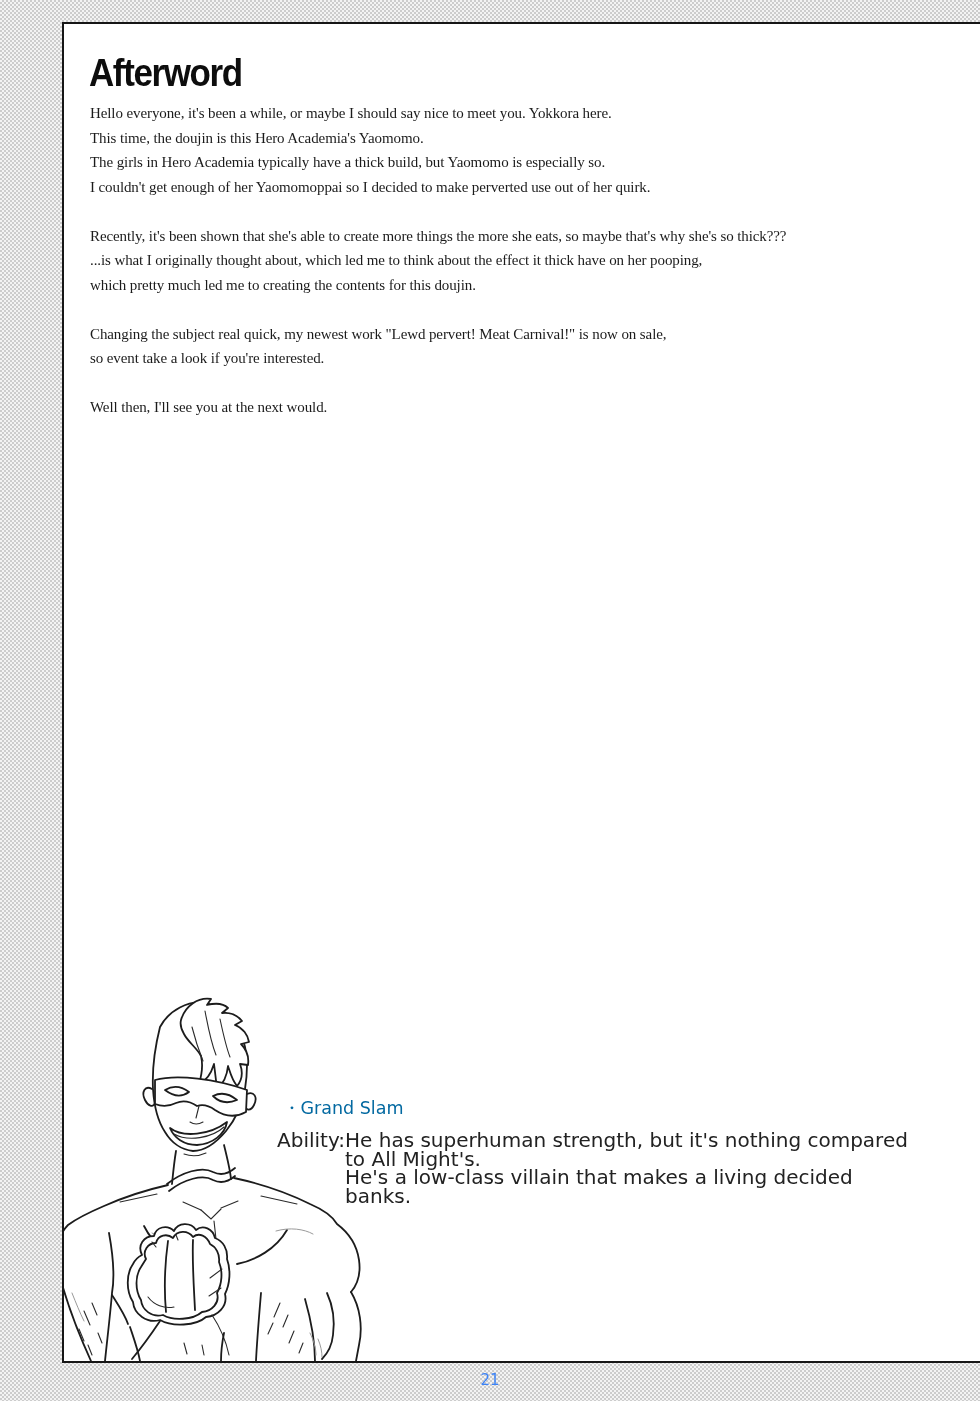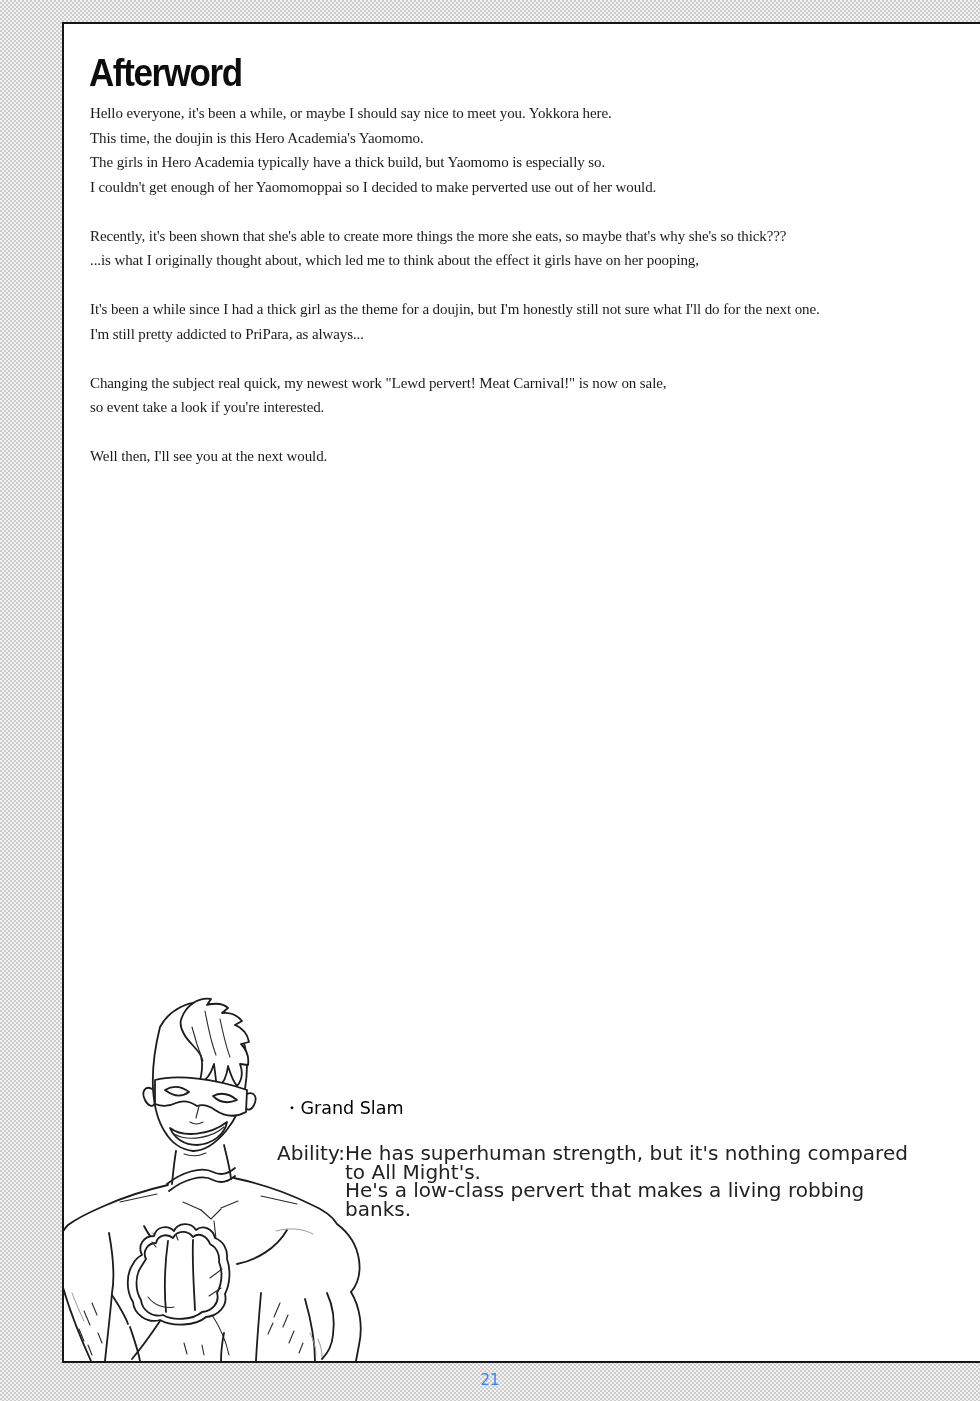--- a/index.html
+++ b/index.html
@@ -26,21 +26,21 @@
   }
   .para { margin-bottom:24.5px; }
   .line { white-space:nowrap; }
   .illustration {
     position:absolute; left:0; bottom:0; width:328px; height:368px;
   }
   .char-info {
     position:absolute; left:219px; top:1072px; width:640px;
     font-family:"DejaVu Sans", sans-serif; color:#222;
   }
-  .char-name { font-size:17.5px; margin-bottom:24px; color:#000000; }
+  .char-name { font-size:17.5px; margin-bottom:11px; color:#0369a1; }
   .ability-row { display:flex; font-size:20px; line-height:18.5px; margin-left:-6px; }
   .ability-label { white-space:nowrap; }
   .page-number {
     position:absolute; left:0; top:1371px; width:980px; text-align:center;
     font-family:"DejaVu Sans", sans-serif; font-size:15px; color:#3b82f6;
   }
   svg .ink { fill:none; stroke:#1c1c1c; stroke-width:1.8; stroke-linecap:round; stroke-linejoin:round; }
   svg .thin { fill:none; stroke:#2a2a2a; stroke-width:1.1; stroke-linecap:round; }
   svg .soft { fill:none; stroke:#9a9a9a; stroke-width:1; stroke-linecap:round; }
   svg .paper { fill:#ffffff; stroke:#1c1c1c; stroke-width:1.8; stroke-linejoin:round; }
@@ -50,29 +50,26 @@
 
 <div class="page">
 
   <h1 class="page-title">Afterword</h1>
 
   <div class="text-block">
     <div class="para">
       <div class="line">Hello everyone, it's been a while, or maybe I should say nice to meet you. Yokkora here.</div>
       <div class="line">This time, the doujin is this Hero Academia's Yaomomo.</div>
       <div class="line">The girls in Hero Academia typically have a thick build, but Yaomomo is especially so.</div>
-      <div class="line">I couldn't get enough of her Yaomomoppai so I decided to make perverted use out of her would.</div>
+      <div class="line">I couldn't get enough of her Yaomomoppai so I decided to make perverted use out of her quirk.</div>
     </div>
     <div class="para">
       <div class="line">Recently, it's been shown that she's able to create more things the more she eats, so maybe that's why she's so thick???</div>
-      <div class="line">...is what I originally thought about, which led me to think about the effect it girls have on her pooping,</div>
-    </div>
-    <div class="para">
-      <div class="line">It's been a while since I had a thick girl as the theme for a doujin, but I'm honestly still not sure what I'll do for the next one.</div>
-      <div class="line">I'm still pretty addicted to PriPara, as always...</div>
+      <div class="line">...is what I originally thought about, which led me to think about the effect it thick have on her pooping,</div>
+      <div class="line">which pretty much led me to creating the contents for this doujin.</div>
     </div>
     <div class="para">
       <div class="line">Changing the subject real quick, my newest work "Lewd pervert! Meat Carnival!" is now on sale,</div>
       <div class="line">so event take a look if you're interested.</div>
     </div>
     <div class="para">
       <div class="line">Well then, I'll see you at the next would.</div>
     </div>
   </div>
 
@@ -150,20 +147,20 @@
   </svg>
 
   <div class="char-info">
     <div class="char-name">
       <span>・</span><span>Grand Slam</span>
     </div>
     <div class="ability-row">
       <span class="ability-label">Ability:</span>
       <div class="ability-lines">
         <div class="ability-line">He has superhuman strength, but it's nothing compared to All Might's.</div>
-        <div class="ability-line">He's a low-class pervert that makes a living robbing banks.</div>
+        <div class="ability-line">He's a low-class villain that makes a living decided banks.</div>
       </div>
     </div>
   </div>
 
 </div>
 
 <div class="page-number">21</div>
 
 </body></html>

